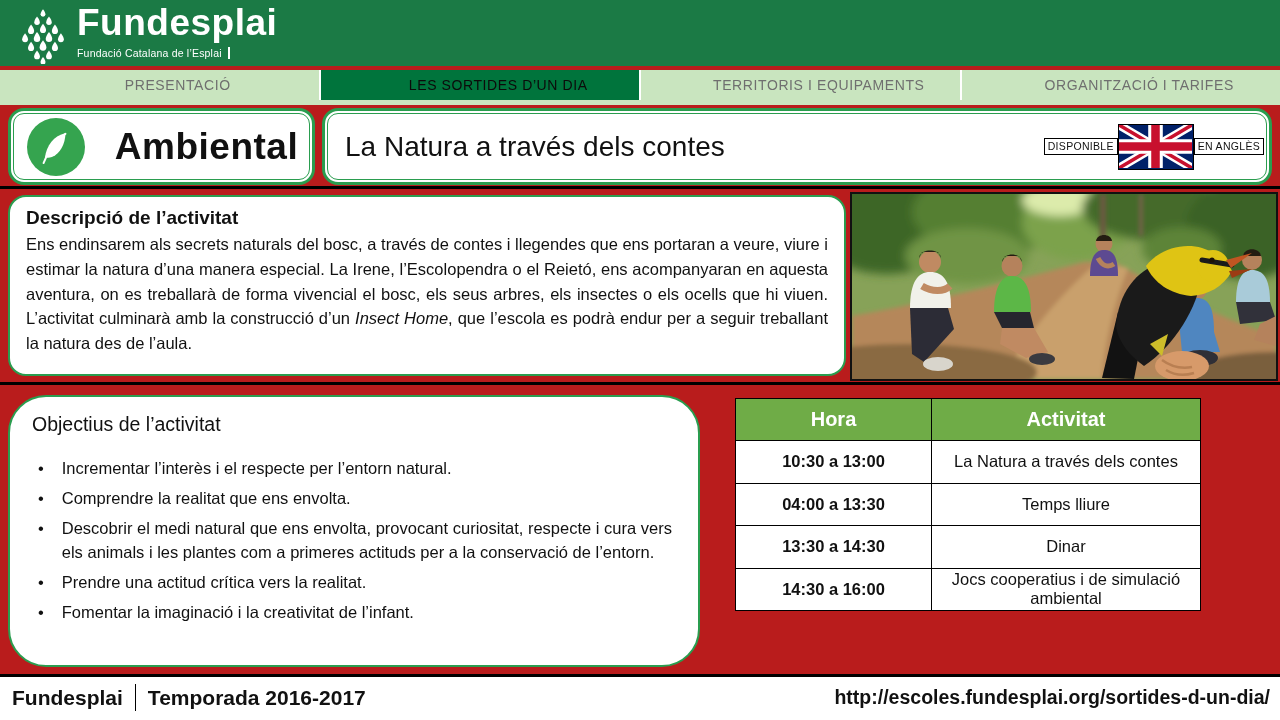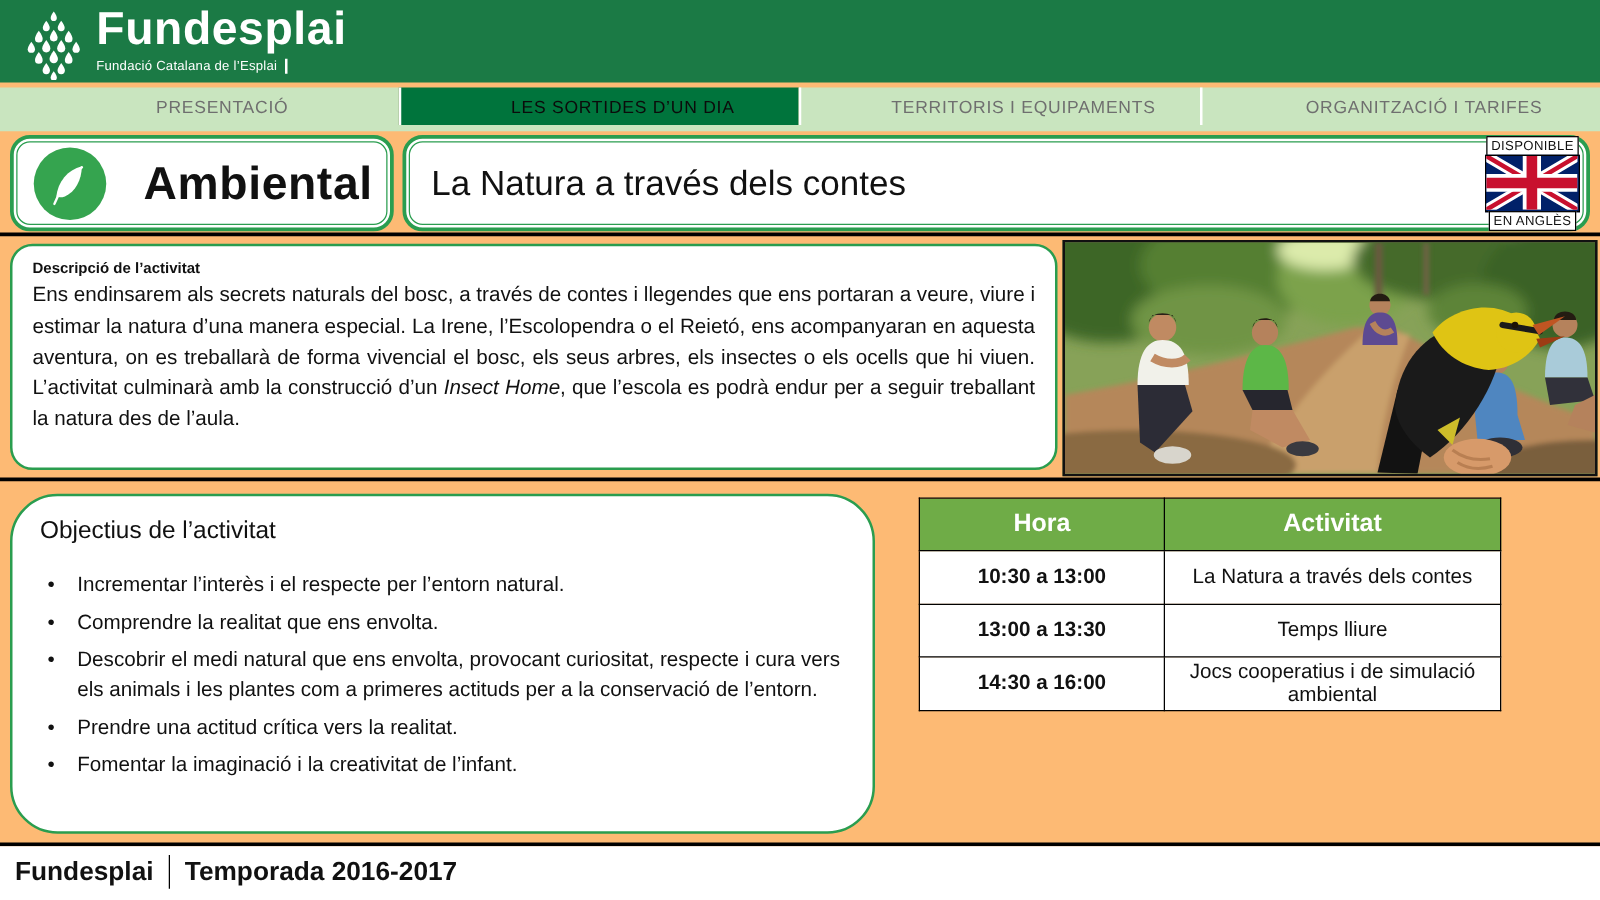--- a/index.html
+++ b/index.html
@@ -1,19 +1,19 @@
 <!DOCTYPE html>
 <html><head>
 <meta charset="utf-8">
 <style>
   * { margin:0; padding:0; box-sizing:border-box; }
   html,body { background:#fff; }
   .page {
     position:relative; width:1280px; height:720px; overflow:hidden;
-    background:#fdba74; font-family:"Liberation Sans", sans-serif; color:#111;
+    background:#b91c1c; font-family:"Liberation Sans", sans-serif; color:#111;
   }
 
   
   .top-header { position:absolute; left:0; top:0; width:1280px; height:66px; background:#1B7A45; }
   .logo { position:absolute; left:16px; top:4px; display:flex; align-items:flex-start; gap:7px; color:#fff; }
   .logo-tree { margin-top:2px; }
   .logo-name { font-size:37px; font-weight:600; letter-spacing:.5px; line-height:1.05; }
   .logo-sub { font-size:10.5px; letter-spacing:.2px; margin-top:1px; padding-right:6px; border-right:2px solid #fff; display:inline-block;text-align:right; }
 
   
@@ -27,32 +27,32 @@
   
   .dbl { position:absolute; background:#fff; border:3px solid #2A9D4F; border-radius:16px; }
   .dbl::after { content:""; position:absolute; inset:2px; border:1.5px solid #2A9D4F; border-radius:11px; pointer-events:none; }
   .category-box { left:8px; top:108px; width:307px; height:77px; display:flex; align-items:center; gap:16px; }
   .leaf-circle { width:58px; height:58px; border-radius:50%; background:#35A44F; margin-left:16px;
                  display:flex; align-items:center; justify-content:center; flex:0 0 auto; }
   .category-label { flex:1; text-align:center; font-size:37px; font-weight:bold; letter-spacing:.5px; }
   .title-box { left:322px; top:108px; width:950px; height:77px; }
   .title-text { position:absolute; left:20px; top:50%; transform:translateY(-50%); font-size:28px; }
   .availability { position:absolute; right:5px; top:50%; transform:translateY(-50%);
-                  display:flex; flex-direction:column; align-items:center; z-index:2; }
+                  display:flex; flex-direction:row; align-items:center; z-index:2; }
   .avail-label { font-size:10.5px; background:#fff; border:1px solid #000; padding:0 3px; line-height:1.35; letter-spacing:.3px; }
   .flag-wrap { width:76px; height:46px; border:1.5px solid #000; margin:-1px 0; line-height:0; background:#012169; }
 
   
   .rule { position:absolute; left:0; width:1280px; height:3px; background:#000; }
   .rule1 { top:186px; } .rule2 { top:382px; } .rule3 { top:674px; }
 
   
   .desc-box { position:absolute; left:8px; top:195px; width:838px; height:181px;
               border:2.5px solid #2A9D4F; border-radius:18px; padding:8px 16px 8px 16px; background:#fff; }
-  .desc-heading { font-size:12px; font-weight:bold; margin:2px 0 3px 0; }
+  .desc-heading { font-size:19px; font-weight:bold; margin:2px 0 3px 0; }
   .desc-body { font-size:16.5px; line-height:1.5; text-align:justify; }
   .photo-frame { position:absolute; left:850px; top:192px; width:428px; height:189px;
                  border:2px solid #111; line-height:0; overflow:hidden; background:#7c9a50; }
 
   
   .obj-box { position:absolute; left:8px; top:395px; width:692px; height:272px;
              border:2.5px solid #2A9D4F; border-radius:38px; padding:16px 26px 10px 22px; background:#fff; }
   .obj-heading { font-size:19.5px; font-weight:normal; margin-bottom:20px; }
   .obj-item { display:flex; gap:18px; font-size:16.5px; line-height:1.5; margin-bottom:5px; }
   .obj-bullet { flex:0 0 auto; padding-left:6px; }
@@ -261,33 +261,38 @@
         <th>Hora</th>
         <th>Activitat</th>
       </tr>
     </thead>
     <tbody>
       <tr>
         <td class="time">10:30 a 13:00</td>
         <td>La Natura a través dels contes</td>
       </tr>
       <tr>
-        <td class="time">13:00 a 13:30</td>
+        <td class="time">04:00 a 13:30</td>
         <td>Temps lliure</td>
+      </tr>
+      <tr>
+        <td class="time">13:30 a 14:30</td>
+        <td>Dinar</td>
       </tr>
       <tr>
         <td class="time">14:30 a 16:00</td>
         <td>Jocs cooperatius i de simulació ambiental</td>
       </tr>
     </tbody>
   </table>
 
   <div class="rule rule3"></div>
 
   <div class="footer">
     <div class="footer-left">
       <span>Fundesplai</span>
       <span class="footer-sep"></span>
       <span>Temporada 2016-2017</span>
     </div>
+    <div class="footer-right">http://escoles.fundesplai.org/sortides-d-un-dia/</div>
   </div>
 
 </div>
 
 </body></html>

